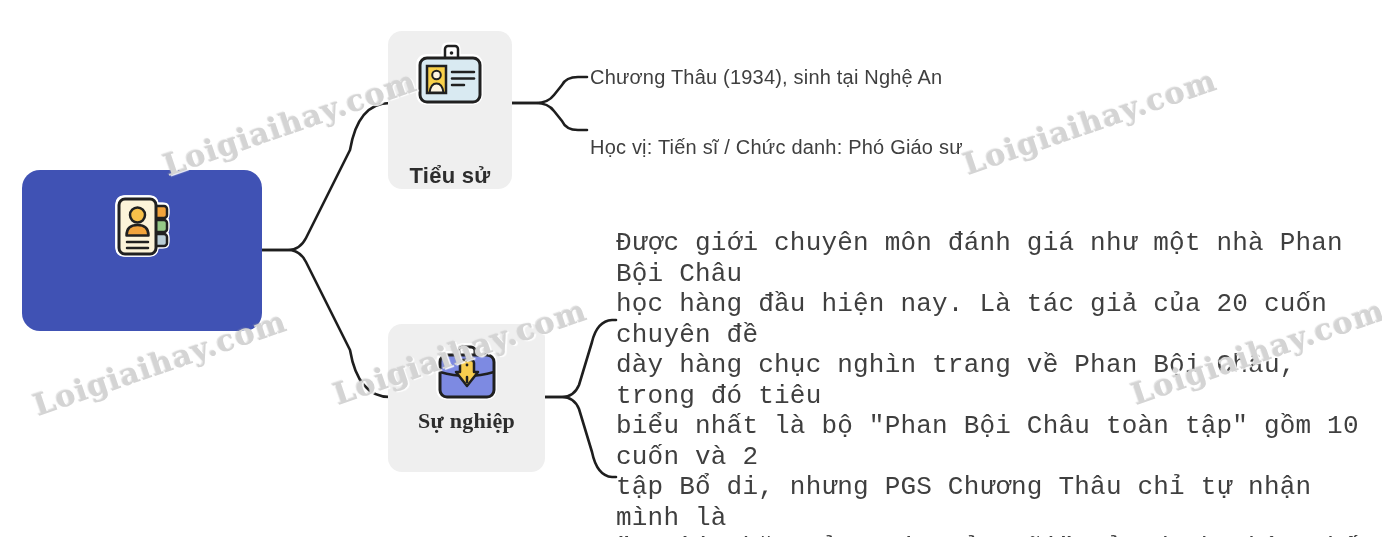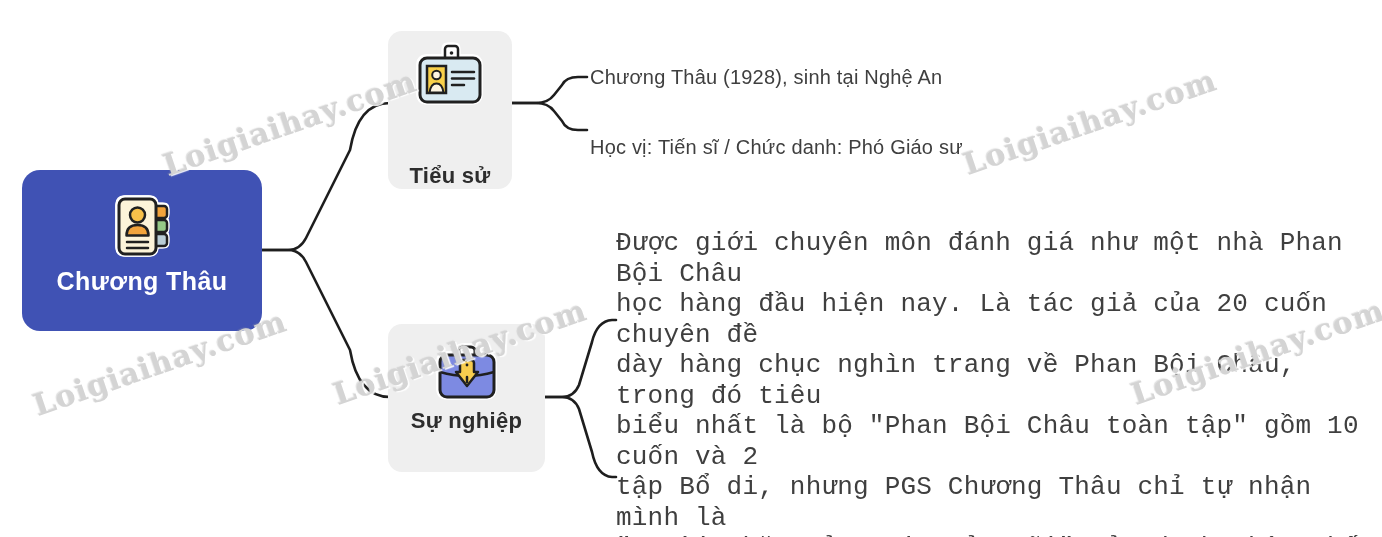--- a/index.html
+++ b/index.html
@@ -14,21 +14,21 @@
   .connectors{position:absolute;left:0;top:0;z-index:1;}
 
   .node{position:absolute;display:flex;flex-direction:column;align-items:center;
         justify-content:flex-start;box-sizing:border-box;z-index:2;}
   .node-root{left:22px;top:170px;width:240px;height:161px;border-radius:18px;
              background:var(--root-bg);}
   .node-root .node-label{color:var(--root-text);font-size:25px;font-weight:700;
              margin-top:9px;letter-spacing:.4px;}
   .node-branch{background:var(--branch-bg);border-radius:14px;}
   .node-tieusu{left:388px;top:31px;width:124px;height:158px;justify-content:space-between;}
-  .node-sunghiep{left:388px;top:324px;width:157px;height:148px;}
+  .node-sunghiep{left:388px;top:324px;width:157px;height:148px;font-family:Liberation Serif, serif;}
   .node-branch .node-label{color:var(--branch-text);font-size:22px;font-weight:700;
              margin-top:5px;letter-spacing:.3px;}
 
   .icon{filter:drop-shadow(1.5px 0 0 #fff) drop-shadow(-1.5px 0 0 #fff)
                drop-shadow(0 1.5px 0 #fff) drop-shadow(0 -1.5px 0 #fff);
         line-height:0;}
   .node-root .icon{margin-top:24px;}
   .node-tieusu .icon{margin-top:13px;}
   .node-sunghiep .icon{margin-top:17px;}
 
@@ -77,21 +77,20 @@
           <rect x="42" y="26" width="14" height="12" rx="3" fill="#96c987"></rect>
           <rect x="42" y="40" width="14" height="12" rx="3" fill="#b9cdd6"></rect>
         </g>
         <rect x="8" y="5" width="37" height="55" rx="6" fill="#fcf3d9" stroke="#202020" stroke-width="3"></rect>
         <circle cx="26.5" cy="21" r="7.5" fill="#f8c04a" stroke="#202020" stroke-width="2.5"></circle>
         <path d="M15.5,41.5 q0,-10.5 11,-10.5 q11,0 11,10.5 z" fill="#f2a33c" stroke="#202020" stroke-width="2.5" stroke-linejoin="round"></path>
         <line x1="16" y1="48" x2="37" y2="48" stroke="#202020" stroke-width="2.5" stroke-linecap="round"></line>
         <line x1="16" y1="54" x2="37" y2="54" stroke="#202020" stroke-width="2.5" stroke-linecap="round"></line>
       </svg>
     </span>
-    <span class="node-label">Chương Thâu</span>
   </div>
 
   <div class="node node-branch node-tieusu">
     <span class="icon">
       <svg width="72" height="62" viewBox="0 0 72 62">
         <rect x="31" y="2" width="13" height="17" rx="3" fill="#ffffff" stroke="#202020" stroke-width="2.5"></rect>
         <circle cx="37.5" cy="9" r="1.8" fill="#202020"></circle>
         <rect x="6" y="14" width="60" height="44" rx="7" fill="#d9eaf2" stroke="#202020" stroke-width="3"></rect>
         <rect x="13" y="22" width="19" height="27" fill="#f8d04a" stroke="#202020" stroke-width="2.5"></rect>
         <circle cx="22.5" cy="31" r="4.3" fill="#fdf4e1" stroke="#202020" stroke-width="2"></circle>
@@ -111,21 +110,21 @@
         <rect x="5" y="14" width="54" height="42" rx="7" fill="#7d8ae2" stroke="#202020" stroke-width="3"></rect>
         <path d="M5,31 q27,8 54,0" fill="none" stroke="#202020" stroke-width="2.5"></path>
         <path d="M28,19 h8 a3,3 0 0 1 3,3 v9 h4 l-11,14 l-11,-14 h4 v-9 a3,3 0 0 1 3,-3 z" fill="#f8cd4e" stroke="#202020" stroke-width="2.5" stroke-linejoin="round"></path>
         <circle cx="32" cy="24" r="1.4" fill="#202020"></circle>
         <line x1="32" y1="36" x2="32" y2="41" stroke="#202020" stroke-width="2.5" stroke-linecap="round"></line>
       </svg>
     </span>
     <span class="node-label">Sự nghiệp</span>
   </div>
 
-  <div class="fact fact-1">Chương Thâu (1928), sinh tại Nghệ An</div>
+  <div class="fact fact-1">Chương Thâu (1934), sinh tại Nghệ An</div>
   <div class="fact fact-2">Học vị: Tiến sĩ / Chức danh: Phó Giáo sư</div>
 
   <div class="para para-1">Được giới chuyên môn đánh giá như một nhà Phan Bội Châu
 học hàng đầu hiện nay. Là tác giả của 20 cuốn chuyên đề
 dày hàng chục nghìn trang về Phan Bội Châu, trong đó tiêu
 biểu nhất là bộ "Phan Bội Châu toàn tập" gồm 10 cuốn và 2
 tập Bổ di, nhưng PGS Chương Thâu chỉ tự nhận mình là
 "người nhặt của rơi, của vãi" của danh nhân thế kỷ</div>
 
   <span class="watermark wm-1">Loigiaihay.com</span>

